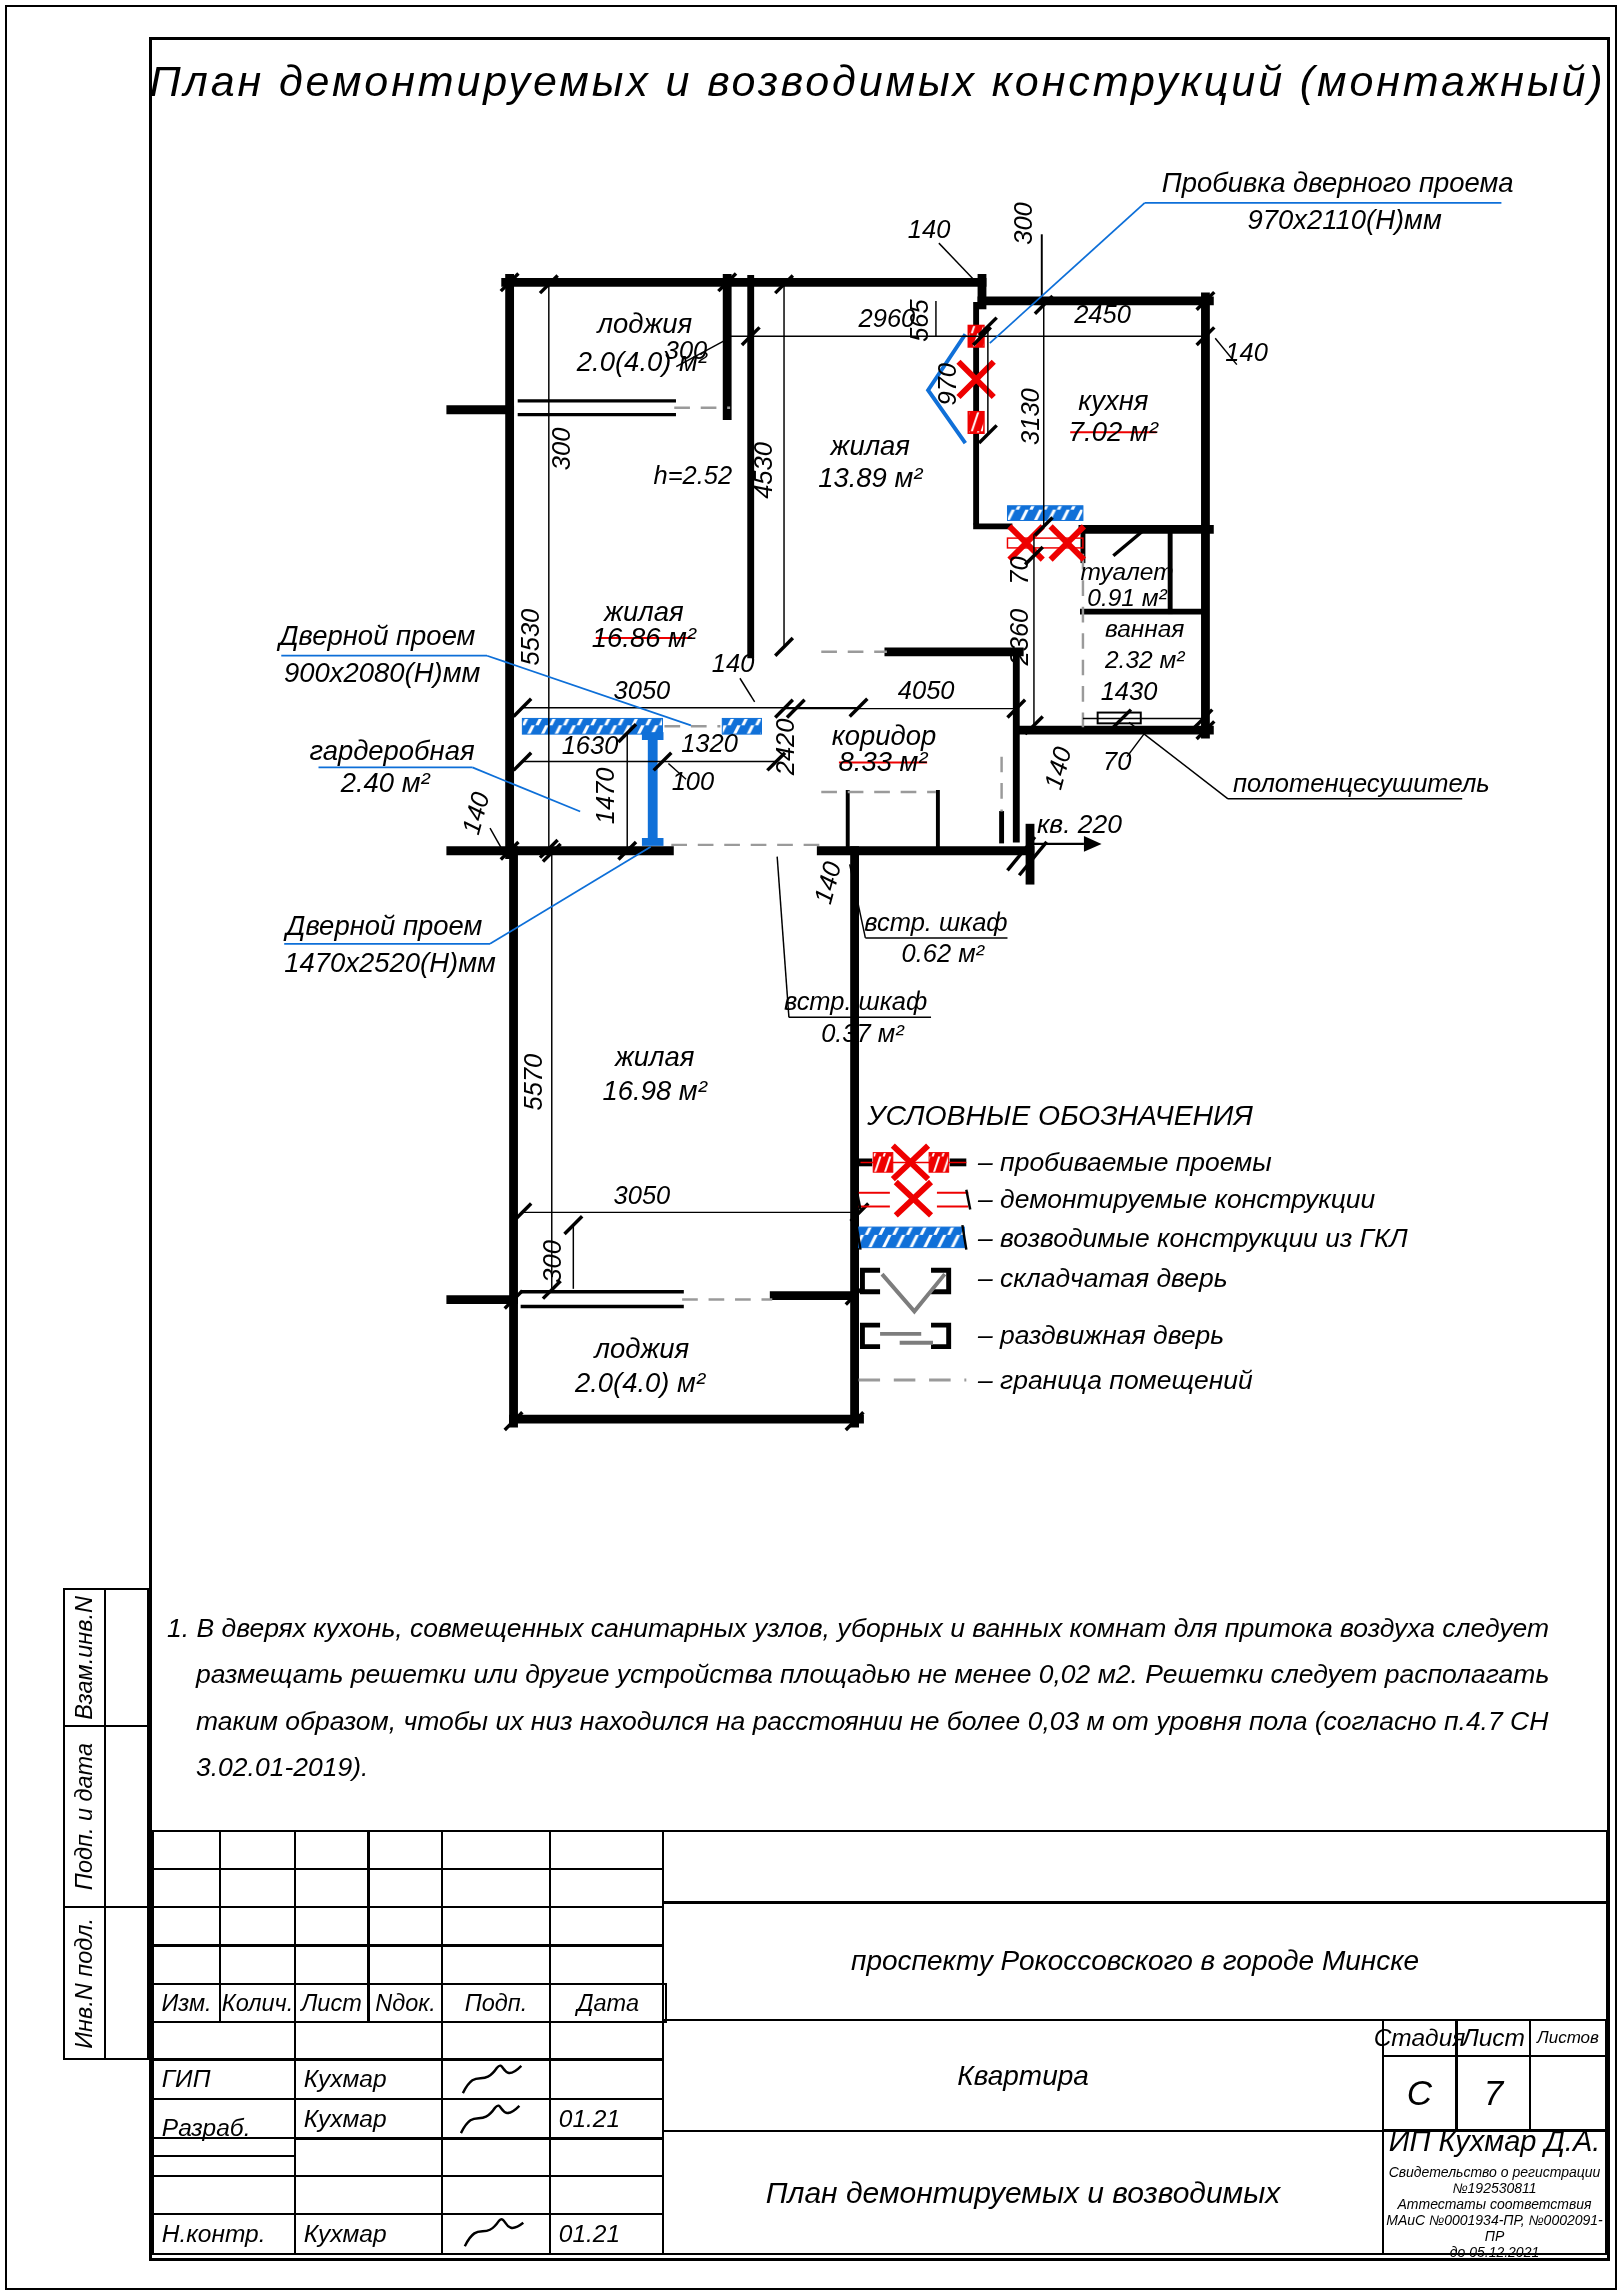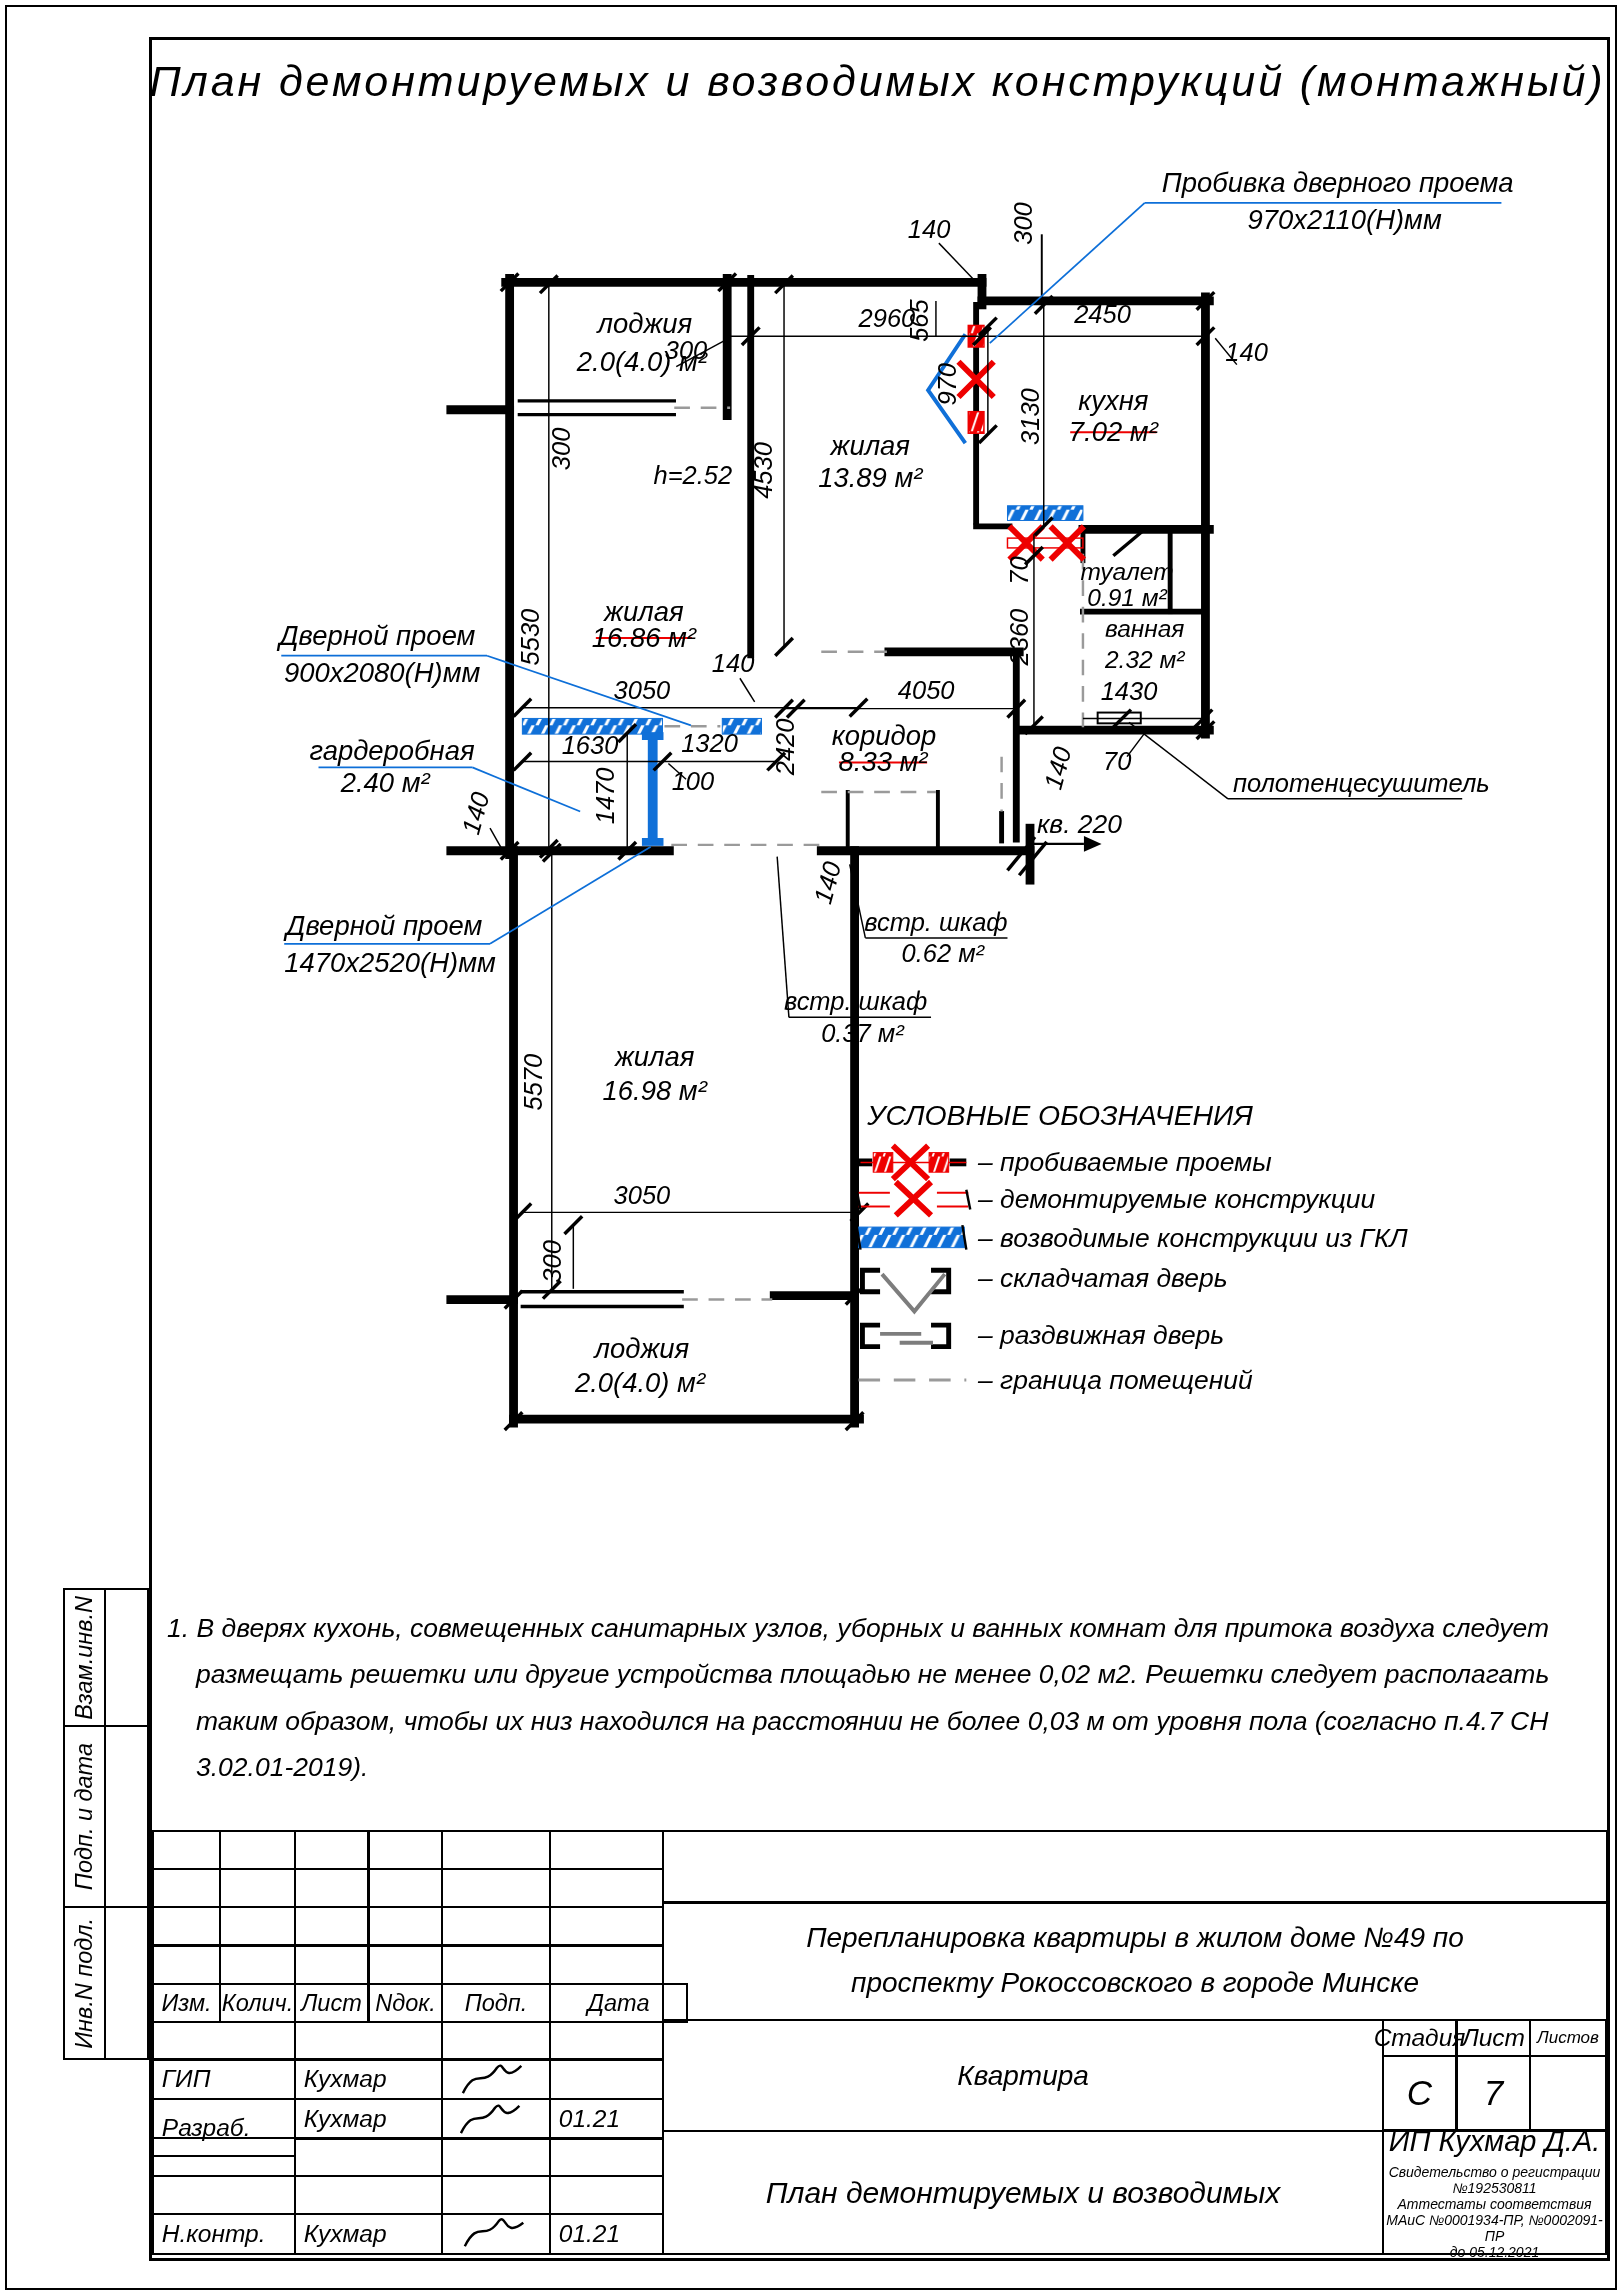--- a/index.html
+++ b/index.html
@@ -372,21 +372,21 @@
     <div class="cell thick" style="left:441px;top:1945px;width:110px;height:40px;"></div>
     <div class="cell thick" style="left:549px;top:1945px;width:115px;height:40px;"></div>
 </div>
 
 <div>
   <div class="cell thick rev-hdr" style="left:152px;top:1983px;width:69px;height:40px;">Изм.</div>
   <div class="cell thick rev-hdr" style="left:219px;top:1983px;width:77px;height:40px;">Колич.</div>
   <div class="cell thick rev-hdr" style="left:294px;top:1983px;width:75px;height:40px;">Лист</div>
   <div class="cell thick rev-hdr" style="left:368px;top:1983px;width:75px;height:40px;">Nдок.</div>
   <div class="cell thick rev-hdr" style="left:441px;top:1983px;width:110px;height:40px;">Подп.</div>
-  <div class="cell thick rev-hdr" style="left:549px;top:1983px;width:139px;height:40px;">Дата</div>
+  <div class="cell thick rev-hdr" style="left:549px;top:1983px;width:118px;height:40px;">Дата</div>
 </div>
 
 <div>
   <div class="cell sign-cell" style="left:152px;top:2021px;width:144px;height:40px;"></div>
     <div class="cell sign-cell" style="left:294px;top:2021px;width:149px;height:40px;"></div>
     <div class="cell sign-cell" style="left:441px;top:2021px;width:110px;height:40px;"></div>
     <div class="cell sign-cell" style="left:549px;top:2021px;width:115px;height:40px;"></div>
 
   <div class="cell sign-cell" style="left:152px;top:2058px;width:144px;height:42px;">ГИП</div>
   <div class="cell sign-cell" style="left:294px;top:2058px;width:149px;height:42px;">Кухмар</div>
@@ -422,21 +422,20 @@
         <path d="M22,32 C36,4 42,28 57,6 C65,-2 62,24 82,8" stroke="#000" stroke-width="2.5" fill="none"></path>
       </svg>
     </div>
   <div class="cell sign-cell" style="left:549px;top:2213px;width:115px;height:42px;">01.21</div>
 </div>
 
 <div>
   <div class="cell thick" style="left:662px;top:1830px;width:946px;height:74px;"></div>
   <div class="cell thick center-cell" style="left:662px;top:1901px;width:946px;height:120px;font-size:28px;line-height:1.6;">
     <div>
-        <div>Перепланировка квартиры в жилом доме №49 по</div>
         <div>проспекту Рокоссовского в городе Минске</div>
       </div>
   </div>
   <div class="cell thick center-cell" style="left:662px;top:2019px;width:722px;height:113px;font-size:28px;">Квартира</div>
   <div class="cell thick center-cell" style="left:1382px;top:2019px;width:75px;height:38px;font-size:24.5px;">Стадия</div>
   <div class="cell thick center-cell" style="left:1456px;top:2019px;width:75px;height:38px;font-size:24.5px;">Лист</div>
   <div class="cell thick center-cell" style="left:1529px;top:2019px;width:78px;height:38px;font-size:17px;">Листов</div>
   <div class="cell thick center-cell" style="left:1382px;top:2055px;width:75px;height:76px;font-size:35px;">С</div>
   <div class="cell thick center-cell" style="left:1456px;top:2055px;width:75px;height:76px;font-size:35px;">7</div>
   <div class="cell thick center-cell" style="left:1529px;top:2055px;width:78px;height:76px;"></div>

